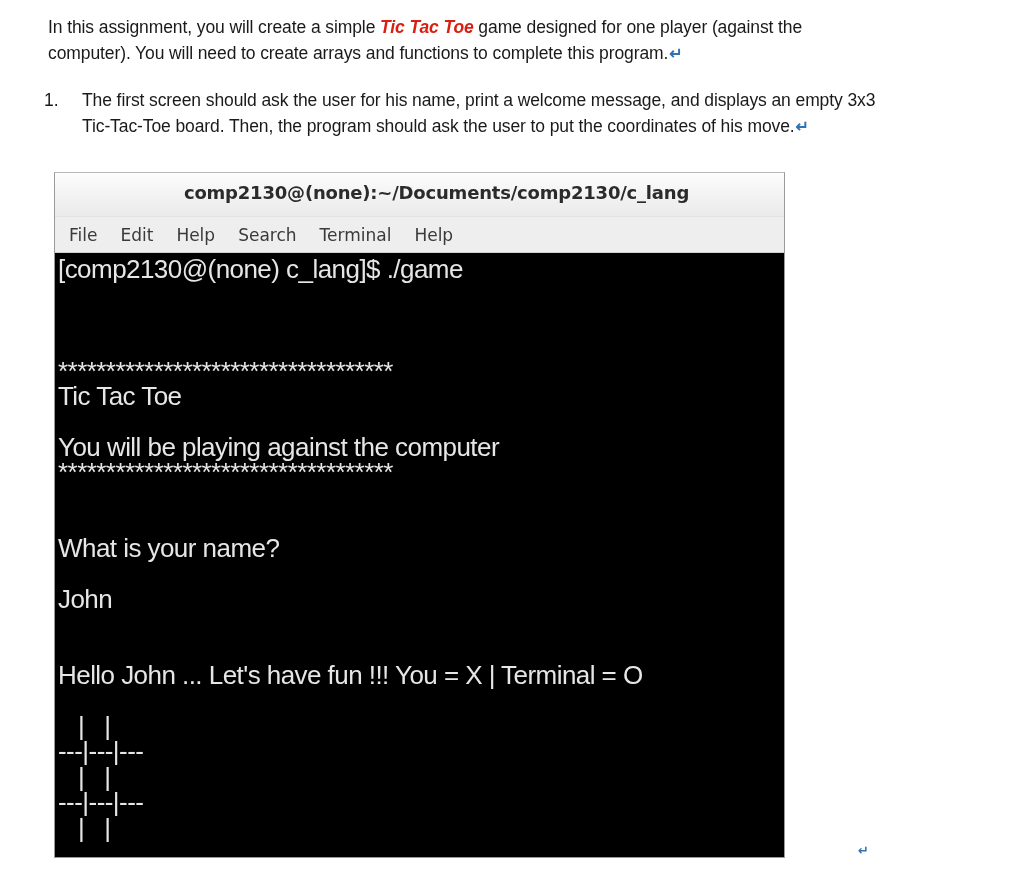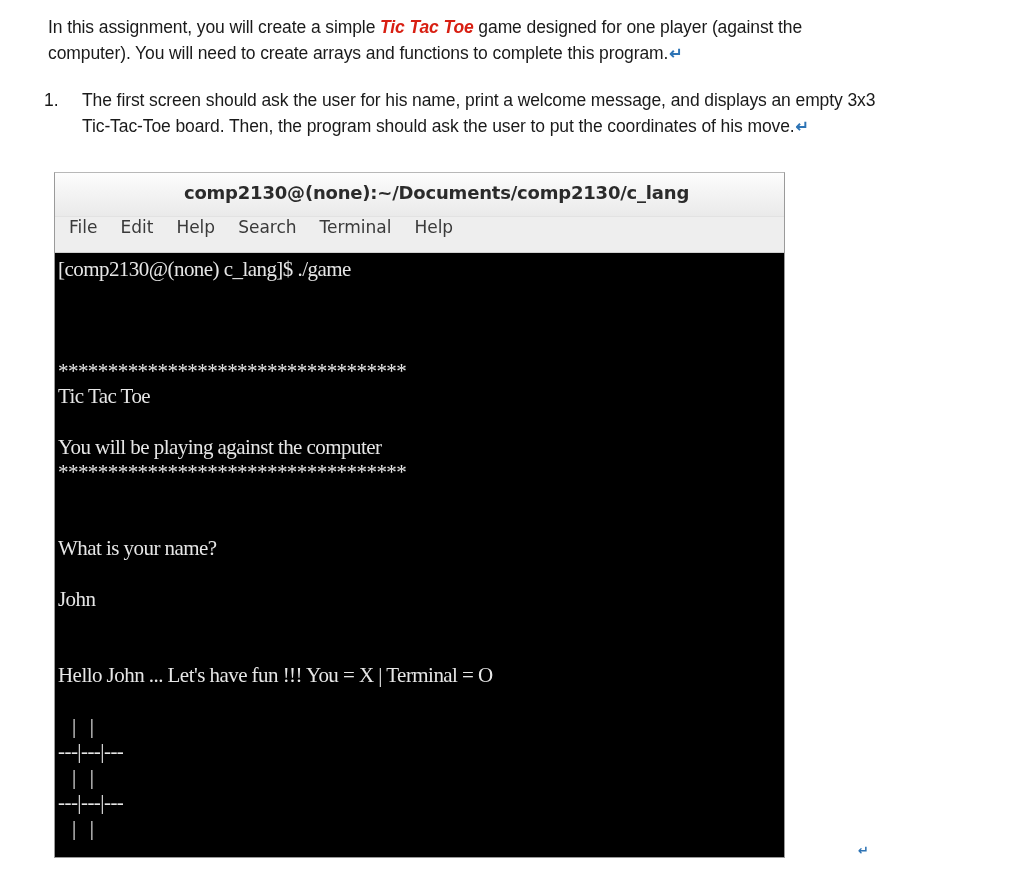--- a/index.html
+++ b/index.html
@@ -99,20 +99,21 @@
     font-family: "DejaVu Sans", sans-serif;
     letter-spacing: -0.2px;
     padding-left: 34px;
     white-space: nowrap;
   }
   .term-menubar {
     height: 36px;
     background: #eeeeee;
     border-bottom: 1px solid #cfcfcf;
     display: flex;
+    align-items: center;
     padding-left: 14px;
     box-sizing: border-box;
   }
   .menu-item {
     font-size: 17px;
     color: #3a3a3a;
     font-family: "DejaVu Sans", sans-serif;
     margin-right: 23px;
     cursor: default;
     white-space: nowrap;
@@ -122,22 +123,22 @@
     left: 0;
     right: 0;
     top: 80px;
     bottom: 0;
     background: #000000;
     overflow: hidden;
     padding: 4px 0 0 2px;
     box-sizing: border-box;
   }
   .term-line {
-    font-family: Liberation Serif, serif;
-    font-size: 21px;
+    font-family: Liberation Sans, sans-serif;
+    font-size: 26px;
     line-height: 25.4px;
     color: #e6e6e6;
     white-space: pre;
     height: 25.4px;
     padding-left: 1px;
     letter-spacing: -0.55px;
   }
   .term-line.blank {
     color: transparent;
   }

